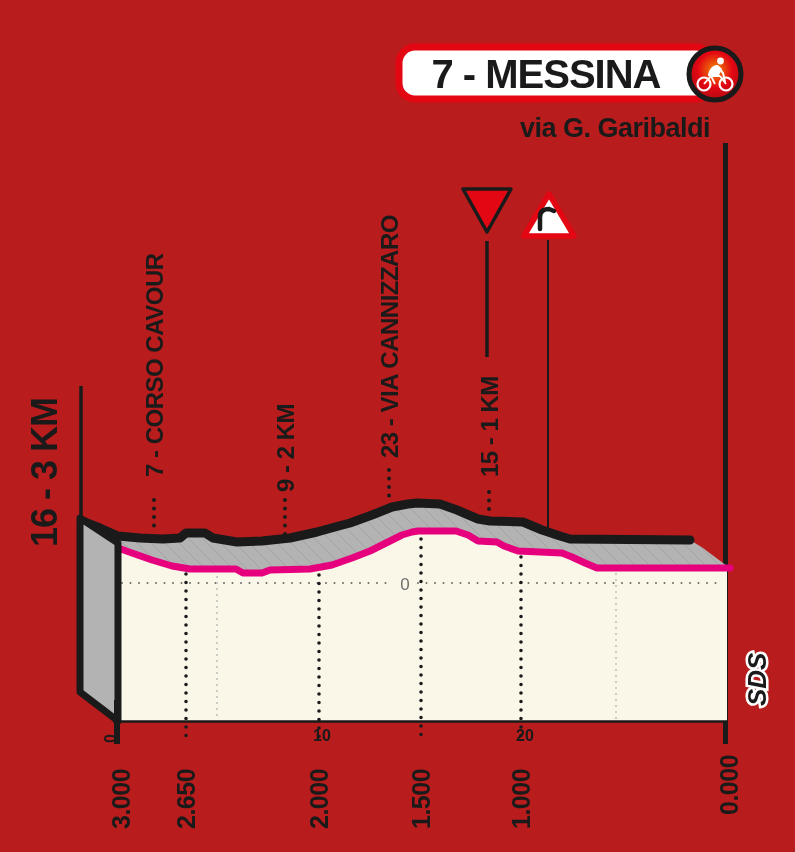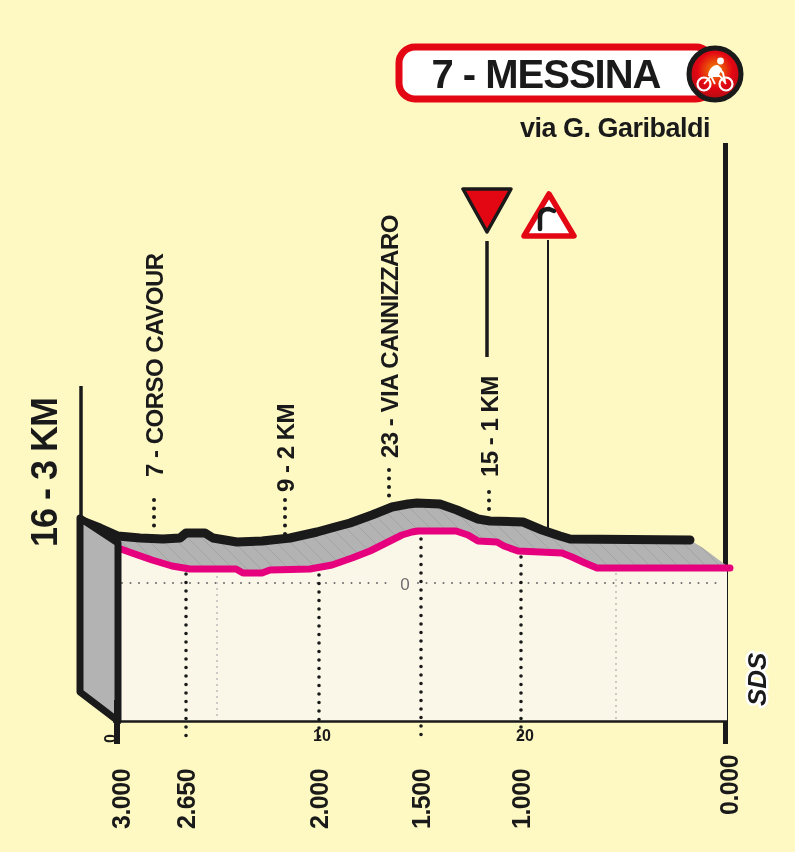--- a/index.html
+++ b/index.html
@@ -1,16 +1,16 @@
 <!DOCTYPE html>
 <html><head>
 <meta charset="utf-8">
 <style>
   html,body{margin:0;padding:0;background:#ffffff;}
-  .canvas{position:relative;width:795px;height:852px;background:#fef9c3;overflow:hidden;}
+  .canvas{position:relative;width:795px;height:852px;background:#b91c1c;overflow:hidden;}
   svg{display:block;}
   svg text{font-family:"Liberation Sans",sans-serif;fill:#1a1a1a;}
   .t-bold{font-weight:700;}
   .t-big{font-size:40px;letter-spacing:-1px;}
   .t-km{font-size:36px;letter-spacing:-1px;}
   .t-street{font-size:24px;letter-spacing:-0.5px;}
   .t-axis{font-size:25px;letter-spacing:-0.5px;}
   .t-sub{font-size:27px;letter-spacing:-0.5px;}
   .t-small{font-size:16px;font-weight:600;}
   .t-zero{font-size:17px;font-weight:400;fill:#6e6e6e;}

